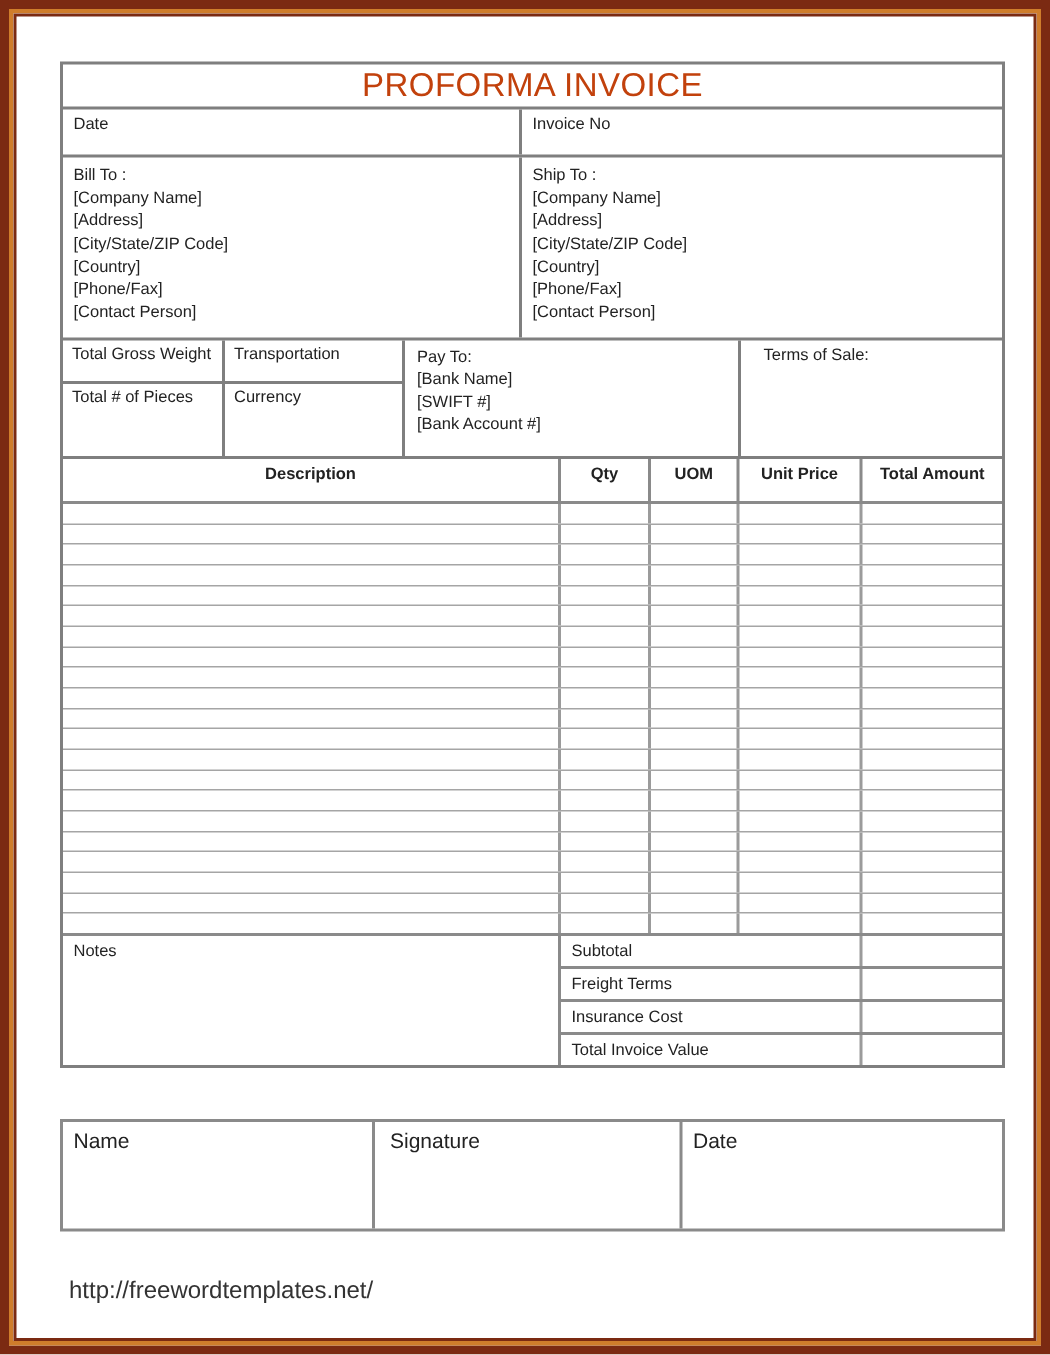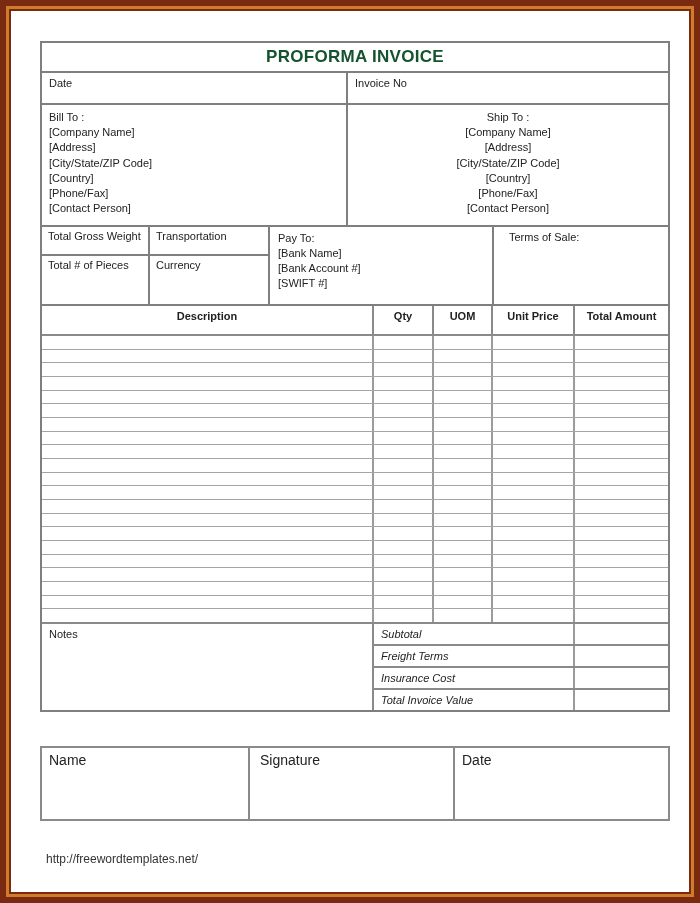--- a/index.html
+++ b/index.html
@@ -13,30 +13,30 @@
   .sheet  { width: 700px; height: 903px; border: 6px solid #7b2a12; background: #fff; }
   .fmid   { width: 100%; height: 100%; border: 3px solid #cf7d2b; }
   .finner { width: 100%; height: 100%; border: 2px solid #7b2a12; background: #fff;
             padding: 30px 0 0 29px; overflow: hidden; }
 
   
   .form { width: 630px; border: 2px solid #7f7f7f; background: #fff; }
 
   .title-row { height: 30px; display: flex; align-items: center; justify-content: center;
                border-bottom: 2px solid #7f7f7f; }
-  .title-row span { font-weight: bold; font-size: 17px; letter-spacing: .3px; color: #14532d; }
+  .title-row span { font-weight: normal; font-size: 22px; letter-spacing: .3px; color: #c2410c; }
 
   .hdr-row { display: flex; height: 32px; border-bottom: 2px solid #7f7f7f; font-size: 11px; }
   .hdr-left  { flex: 0 0 306px; border-right: 2px solid #7f7f7f; padding: 4px 7px; }
   .hdr-right { flex: 1; padding: 4px 7px; }
 
   .addr-row { display: flex; height: 122px; border-bottom: 2px solid #7f7f7f; font-size: 11px; }
   .addr-cell  { padding: 5px 7px; line-height: 15.2px; }
   .addr-left  { flex: 0 0 306px; border-right: 2px solid #7f7f7f; }
-  .addr-right { flex: 1; text-align: center; }
+  .addr-right { flex: 1; }
 
   .mid-row { display: flex; height: 79px; border-bottom: 2px solid #7f7f7f; font-size: 11px; }
   .mid-left { flex: 0 0 228px; display: grid;
               grid-template-columns: 108px 1fr; grid-template-rows: 29px 1fr; }
   .mid-cell { border-right: 2px solid #7f7f7f; padding: 3px 6px; line-height: 13.5px; }
   .mid-cell.top { border-bottom: 2px solid #7f7f7f; }
   .mid-pay   { flex: 0 0 224px; border-right: 2px solid #7f7f7f; padding: 4px 8px; line-height: 15px; }
   .mid-terms { flex: 1; padding: 4px 15px; }
 
   .cols-header { display: flex; height: 30px; border-bottom: 2px solid #8a8a8a;
@@ -51,36 +51,36 @@
 
   .items-body { height: 288px; display: flex; flex-direction: column;
                 border-bottom: 2px solid #8a8a8a; }
   .item-row { flex: 1; display: flex; border-bottom: 1px solid #a5a5a5; }
   .item-row:last-child { border-bottom: none; }
   .item-row > div { border-right: 2px solid #9b9b9b; }
   .item-row > div:last-child { border-right: none; }
 
   .bottom-row { display: flex; height: 86px; font-size: 11px; }
   .notes-cell { flex: 0 0 332px; border-right: 2px solid #8a8a8a; padding: 4px 7px; }
-  .totals { flex: 1; display: flex; flex-direction: column; font-style: italic; }
+  .totals { flex: 1; display: flex; flex-direction: column; }
   .total-row { flex: 1; display: flex; border-bottom: 2px solid #8a8a8a; }
   .total-row:last-child { border-bottom: none; }
   .tl { flex: 0 0 201px; border-right: 2px solid #9b9b9b; padding: 0 7px;
         display: flex; align-items: center; }
   .tv { flex: 1; }
 
   
   .sig-table { width: 630px; height: 75px; margin-top: 34px; border: 2px solid #8a8a8a;
                display: flex; font-size: 14px; background: #fff; }
   .sig-cell { padding: 4px 7px; border-right: 2px solid #8a8a8a; }
   .sig-name { flex: 0 0 208px; }
   .sig-sign { flex: 0 0 205px; padding-left: 10px; }
   .sig-date { flex: 1; border-right: none; }
 
-  .footer-url { margin-top: 31px; margin-left: 6px; font-size: 12px; color: #333; }
+  .footer-url { margin-top: 31px; margin-left: 6px; font-size: 16px; color: #333; }
 </style>
 </head>
 <body>
 
 <div class="sheet">
   <div class="fmid">
     <div class="finner">
 
       <div class="form">
 
@@ -129,22 +129,22 @@
             <div class="mid-cell">
               <span>Total # of Pieces</span>
             </div>
             <div class="mid-cell">
               <span>Currency</span>
             </div>
           </div>
           <div class="mid-pay">
             <div>Pay To:</div>
             <div>[Bank Name]</div>
+            <div>[SWIFT #]</div>
             <div>[Bank Account #]</div>
-            <div>[SWIFT #]</div>
           </div>
           <div class="mid-terms">
             <span>Terms of Sale:</span>
           </div>
         </div>
 
         <div class="cols-header">
           <div class="c-desc">Description</div>
           <div class="c-qty">Qty</div>
           <div class="c-uom">UOM</div>

